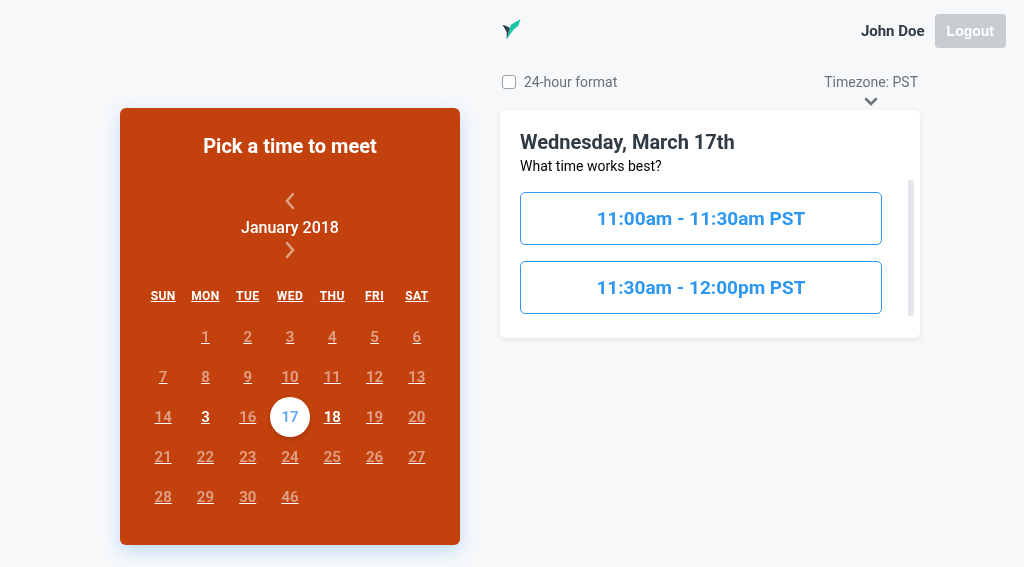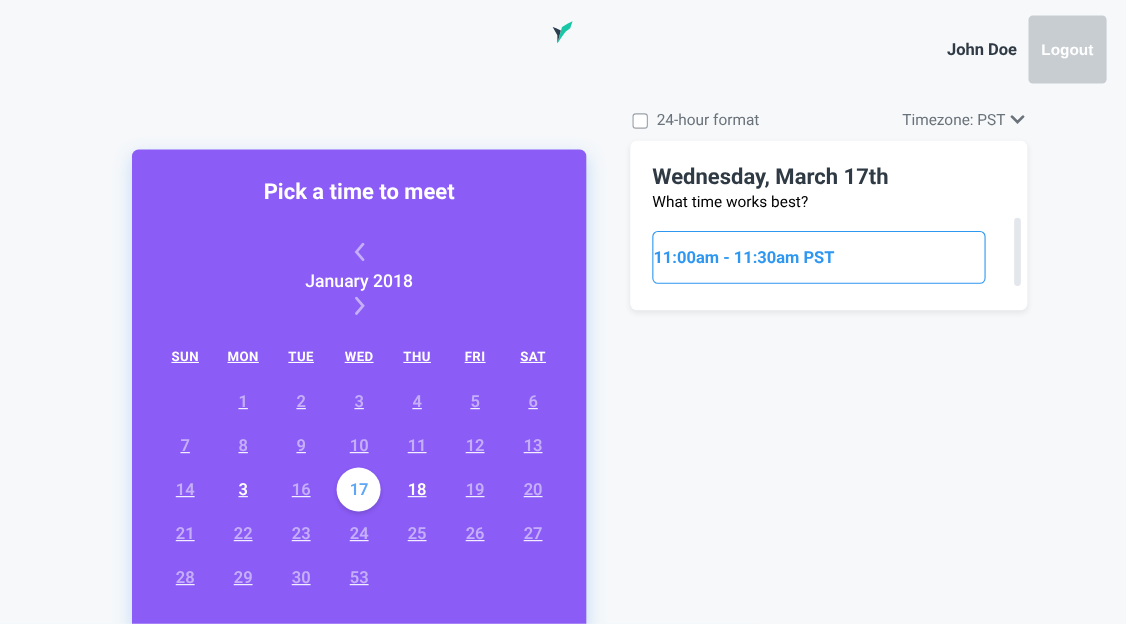--- a/index.html
+++ b/index.html
@@ -6,95 +6,95 @@
   body {
     font-family: -apple-system, BlinkMacSystemFont, "Segoe UI", Roboto, Helvetica, Arial, sans-serif;
     background: #f6f8fa;
     width: 1024px;
     height: 567px;
     overflow: hidden;
     color: #4a5560;
   }
   .topbar {
     display: flex;
-    align-items: flex-start;
+    align-items: flex-end;
     justify-content: space-between;
     padding: 14px 18px 6px 18px;
   }
   .top-left { width: 300px; }
   .top-center { flex: 1; display: flex; justify-content: center; }
   .top-right { width: 300px; display: flex; justify-content: flex-end; align-items: center; gap: 10px; }
   .logo { width: 34px; height: 34px; display: inline-block; }
   .username { font-weight: 700; color: #2f3a44; font-size: 15px; }
   .logout-btn {
     background: #c8cdd2;
     color: #fff;
     border: none;
-    padding: 23px 12px;
+    padding: 9px 12px;
     border-radius: 4px;
     font-size: 14px;
     font-weight: 600;
     cursor: pointer;
   }
   .content {
     display: flex;
     gap: 40px;
     padding: 20px 90px 0 120px;
     align-items: flex-start;
   }
   
   .right-col { flex: 1; max-width: 420px; }
   .slot-options {
     display: flex;
     justify-content: space-between;
     align-items: flex-start;
     font-size: 14px;
     color: #6a727a;
-    margin-bottom: 10px;
     padding: 0 2px;
   }
   .format-toggle { display: flex; align-items: center; gap: 8px; }
   .checkbox {
     width: 14px; height: 14px; border: 1.5px solid #9aa1a8; border-radius: 3px;
     display: inline-block; background: #fff;
   }
-  .tz { display:flex; align-items:center; gap:4px; cursor:pointer;}
+  .tz { display:flex; align-items:center; gap:4px; cursor:pointer;flex-direction:column;}
   .slots-card {
     background: #fff;
     border-radius: 6px;
     box-shadow: 0 2px 6px rgba(0,0,0,0.08);
     padding: 20px 20px 24px 20px;
     position: relative;
   }
   .slots-card::after {
     content:"";
     position:absolute;
     right:6px; top:70px; bottom:22px;
     width:6px; background:#e3e6ea; border-radius:3px;
   }
   .slots-title { font-size: 20px; font-weight: 700; color: #2f3a44; margin-bottom: 4px; }
   .slots-sub { font-size: 14px; color: #000000; margin-bottom: 18px; }
   .slot {
     border: 1.5px solid #2e97f1;
     border-radius: 5px;
     padding: 14px 0;
+    text-align: center;
     font-weight: 700;
     color: #2e97f1;
-    font-size: 15px;
+    font-size: 19px;
     margin-bottom: 16px;
     background: #fff;
     cursor: pointer;
     margin-right: 18px;
   }
   .slot:last-child { margin-bottom: 0; }
 
   
   .calendar {
-    background: #8b5cf6;
-    width: 413px;
+    background: #c2410c;
+    width: 340px;
     border-radius: 6px;
     box-shadow: 0 6px 16px rgba(95,166,247,0.35);
     color: #fff;
     padding: 26px 22px 28px 22px;
     margin-top: 34px;
   }
   .cal-title {
     text-align: center;
     font-size: 20px;
     font-weight: 700;
@@ -211,21 +211,21 @@
           <div class="day">23</div>
           <div class="day">24</div>
           <div class="day">25</div>
           <div class="day">26</div>
           <div class="day">27</div>
         </div>
         <div class="week-row">
           <div class="day">28</div>
           <div class="day">29</div>
           <div class="day">30</div>
-          <div class="day">53</div>
+          <div class="day">46</div>
           <div class="day"></div>
           <div class="day"></div>
           <div class="day"></div>
         </div>
       </div>
   </div>
 
   <div class="right-col">
     <div class="slot-options">
       <label class="format-toggle">
@@ -240,17 +240,18 @@
             </svg>
         </span>
       </div>
     </div>
 
     <div class="slots-card">
       <div class="slots-title">Wednesday, March 17th</div>
       <div class="slots-sub">What time works best?</div>
       <div id="slot-list">
           <div class="slot">11:00am - 11:30am PST</div>
+          <div class="slot">11:30am - 12:00pm PST</div>
         </div>
     </div>
   </div>
 
 </div>
 
 </body></html>

